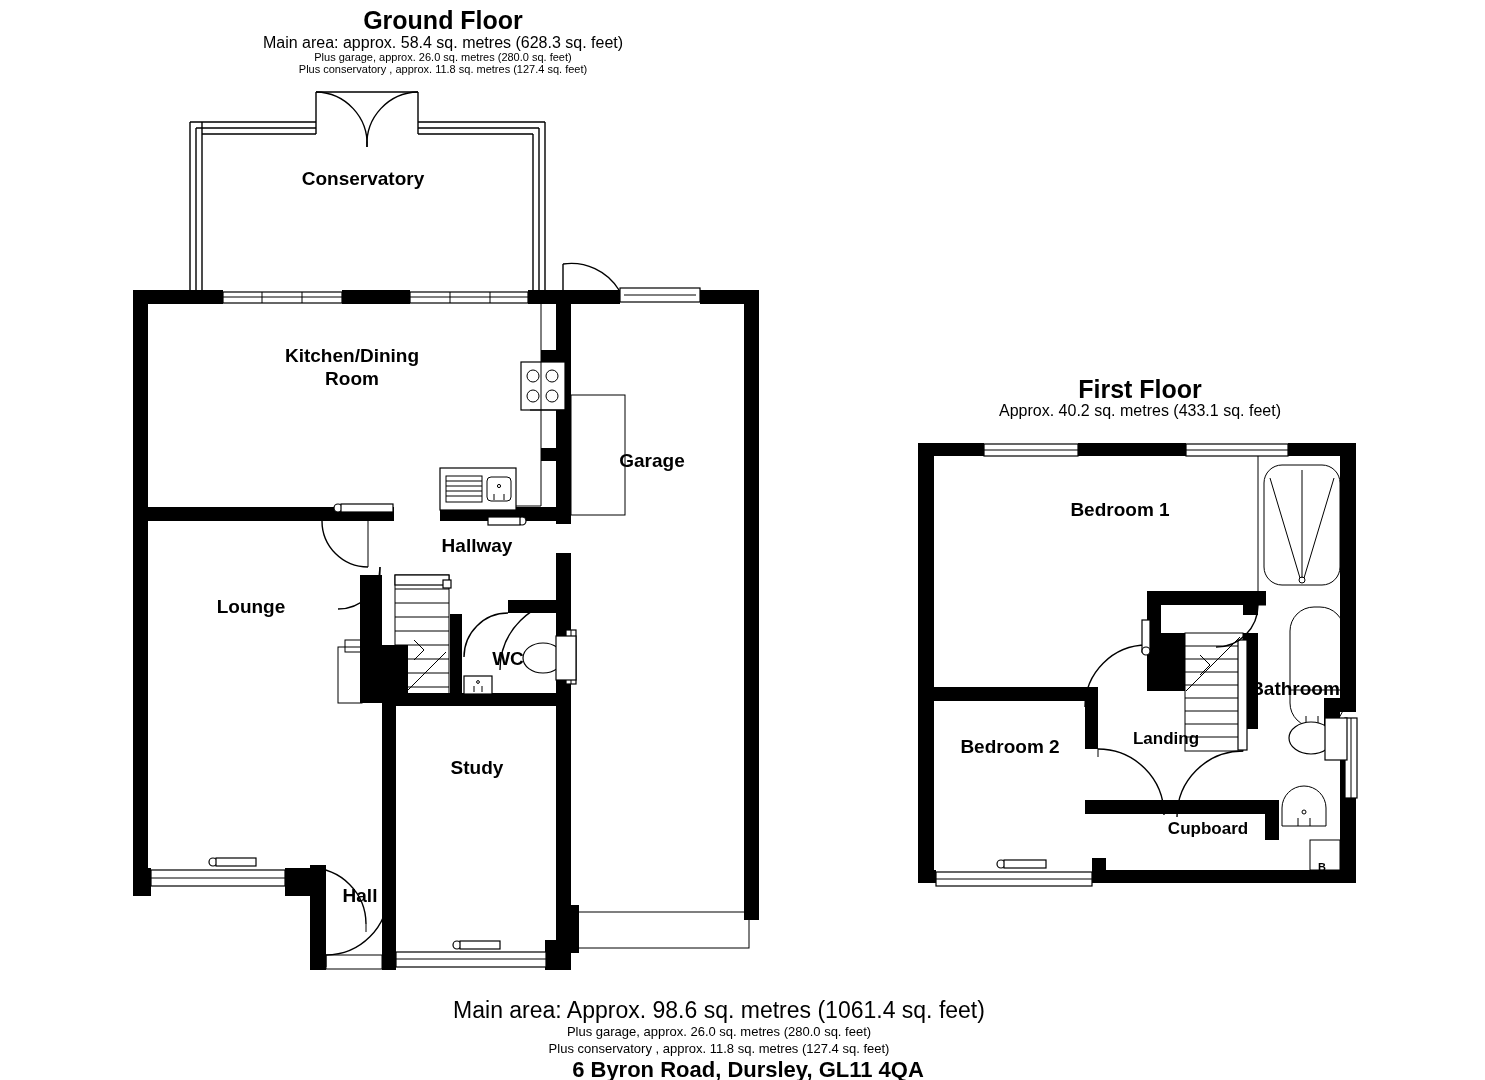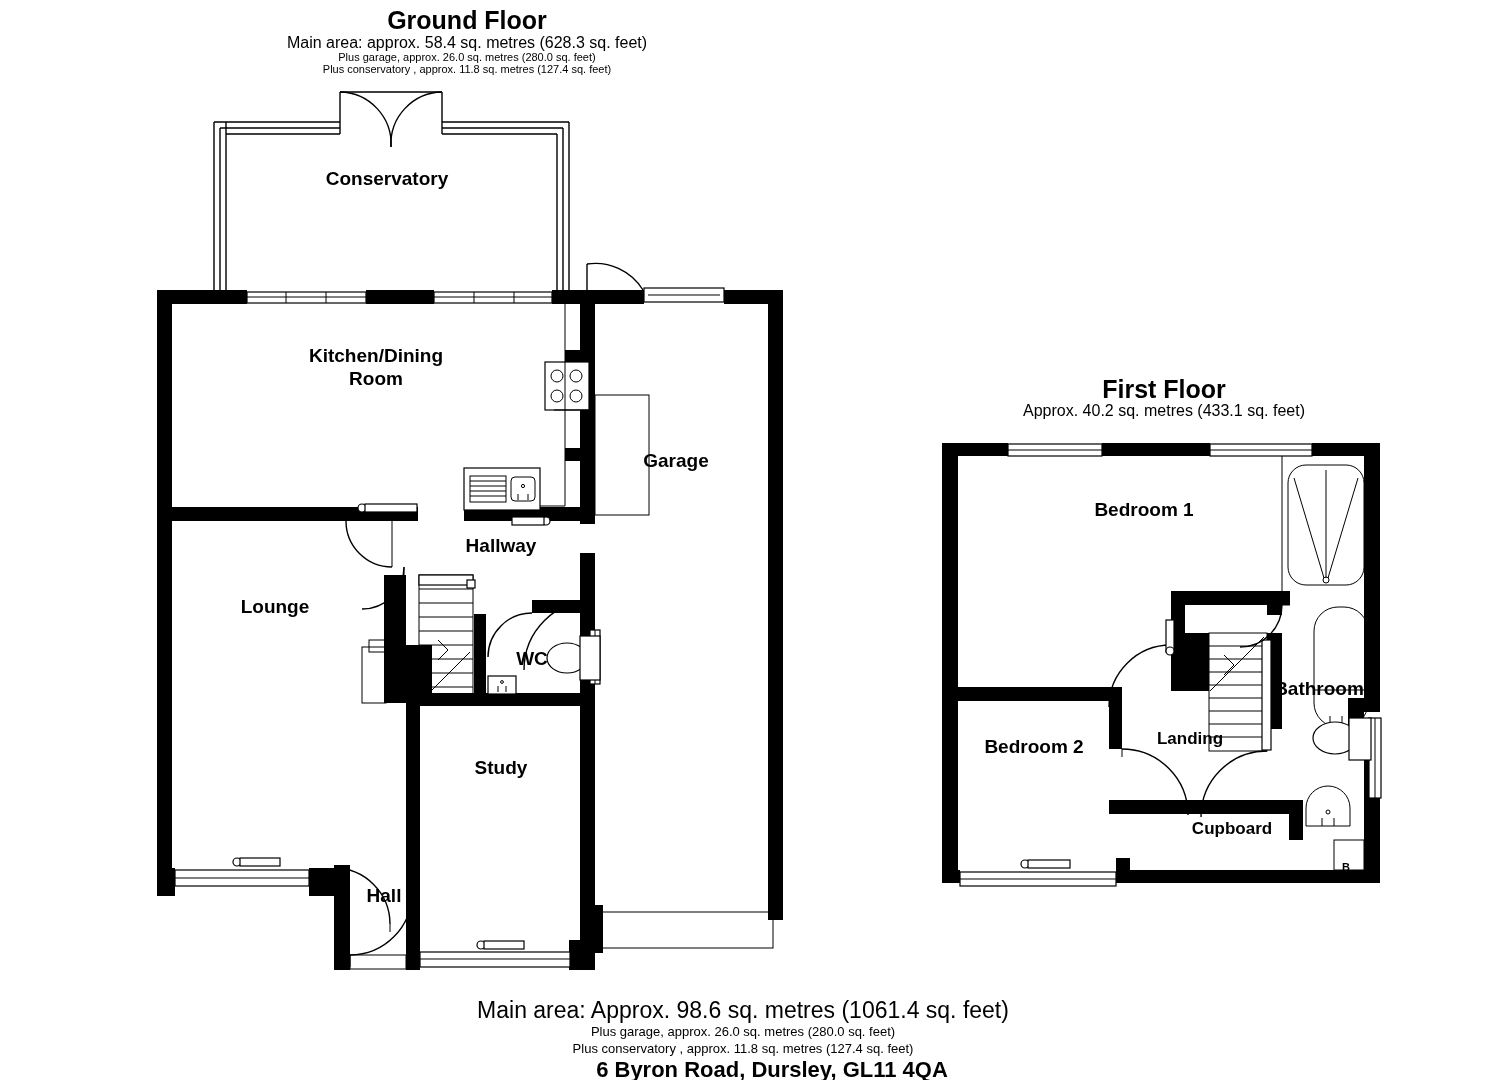--- a/index.html
+++ b/index.html
@@ -1,18 +1,18 @@
 <!DOCTYPE html>
 <html><head>
 <meta charset="utf-8">
 <style>
   html,body{margin:0;padding:0;background:#ffffff;}
   body{width:1485px;height:1080px;position:relative;overflow:hidden;
        font-family:"Liberation Sans", sans-serif;color:#000;}
-  .stage{position:absolute;left:0;top:0;width:1311px;height:1080px;padding-left:24px;}
+  .stage{position:absolute;left:0;top:0;width:1311px;height:1080px;}
   svg{display:block;}
   text{font-family:"Liberation Sans", sans-serif;fill:#000;}
   .t-h1{font-size:25px;font-weight:bold;}
   .t-h2{font-size:16px;font-weight:normal;}
   .t-h3{font-size:11px;font-weight:normal;}
   .t-room{font-size:19px;font-weight:bold;}
   .t-room-sm{font-size:17px;font-weight:bold;}
   .t-foot1{font-size:23px;font-weight:normal;}
   .t-foot2{font-size:13px;font-weight:normal;}
   .t-addr{font-size:22px;font-weight:bold;}

